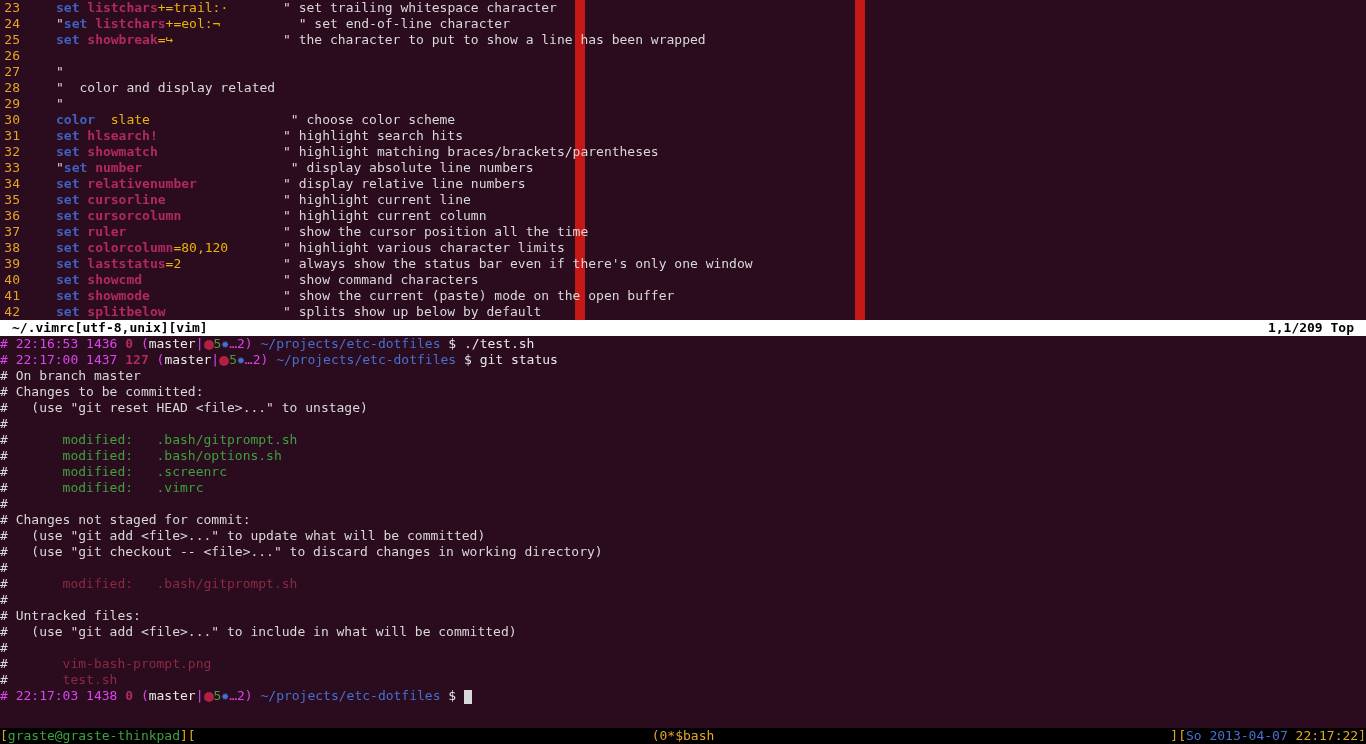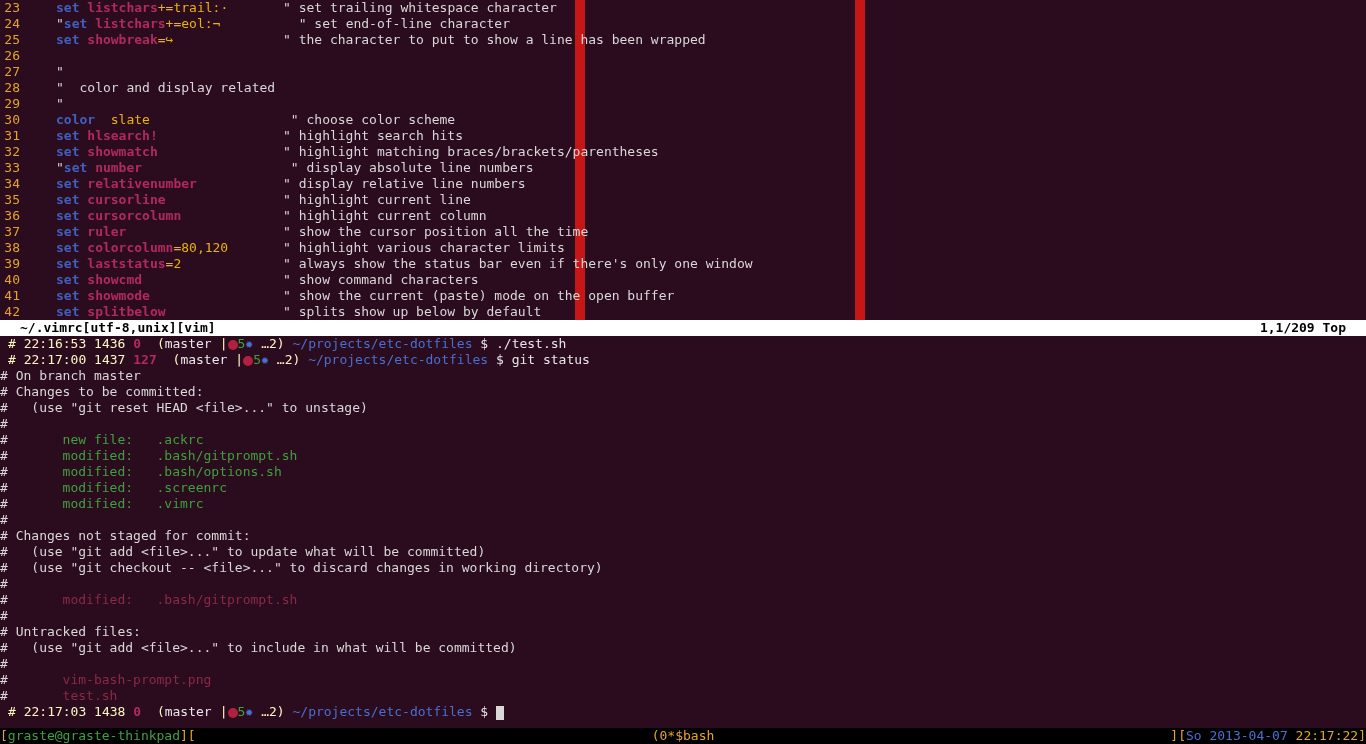--- a/index.html
+++ b/index.html
@@ -38,26 +38,26 @@
 .code { white-space: pre; position: relative; z-index: 2; }
 .kw { color: #4060c0; font-weight: bold; }
 .opt { color: #b02a5e; font-weight: bold; }
 .cmt { color: #d8d8d8; }
 .val { color: #eab308; }
 .statusbar {
   background: #fff;
   color: #000;
   display: flex;
   justify-content: space-between;
-  padding: 0 20px;
+  padding: 0 12px;
   font-weight: bold;
 }
 .term { padding: 0; }
 .tline { white-space: pre; }
-.dim { color: #fef9c3; margin-left: 8px; }
+.dim { color: #d946ef; }
 .hash { color: #d8d8d8; }
 .red { color: #b02a5e; font-weight: bold; }
 .grn { color: #3fa03f; }
 .wht { color: #e8e8e8; }
 .blu { color: #4870d0; }
 .dred { color: #8a2a44; }
 .cursor {
   display: inline-block;
   width: 8px;
   height: 14px;
@@ -181,21 +181,20 @@
   <span>1,1/209 Top</span>
 </div>
 
 <div class="term" id="term">
     <div class="tline"><span class="dim"># 22:16:53 1436 </span><span class="red">0</span><span class="dim"> (</span><span class="wht">master</span><span class="dim">|</span><span class="promptdot"></span><span class="grn">5</span><span class="star">✹</span><span class="dim">…2) </span><span class="blu">~/projects/etc-dotfiles</span><span class="wht"> $ </span><span class="wht">./test.sh</span></div>
     <div class="tline"><span class="dim"># 22:17:00 1437 </span><span class="red">127</span><span class="dim"> (</span><span class="wht">master</span><span class="dim">|</span><span class="promptdot"></span><span class="grn">5</span><span class="star">✹</span><span class="dim">…2) </span><span class="blu">~/projects/etc-dotfiles</span><span class="wht"> $ </span><span class="wht">git status</span></div>
     <div class="tline hash"># On branch master</div>
     <div class="tline hash"># Changes to be committed:</div>
     <div class="tline hash">#   (use "git reset HEAD &lt;file&gt;..." to unstage)</div>
     <div class="tline hash">#</div>
-    <div class="tline"><span class="hash">#</span><span class="grn">       new file:   .ackrc</span></div>
     <div class="tline"><span class="hash">#</span><span class="grn">       modified:   .bash/gitprompt.sh</span></div>
     <div class="tline"><span class="hash">#</span><span class="grn">       modified:   .bash/options.sh</span></div>
     <div class="tline"><span class="hash">#</span><span class="grn">       modified:   .screenrc</span></div>
     <div class="tline"><span class="hash">#</span><span class="grn">       modified:   .vimrc</span></div>
     <div class="tline hash">#</div>
     <div class="tline hash"># Changes not staged for commit:</div>
     <div class="tline hash">#   (use "git add &lt;file&gt;..." to update what will be committed)</div>
     <div class="tline hash">#   (use "git checkout -- &lt;file&gt;..." to discard changes in working directory)</div>
     <div class="tline hash">#</div>
     <div class="tline"><span class="hash">#</span><span class="dred">       modified:   .bash/gitprompt.sh</span></div>

